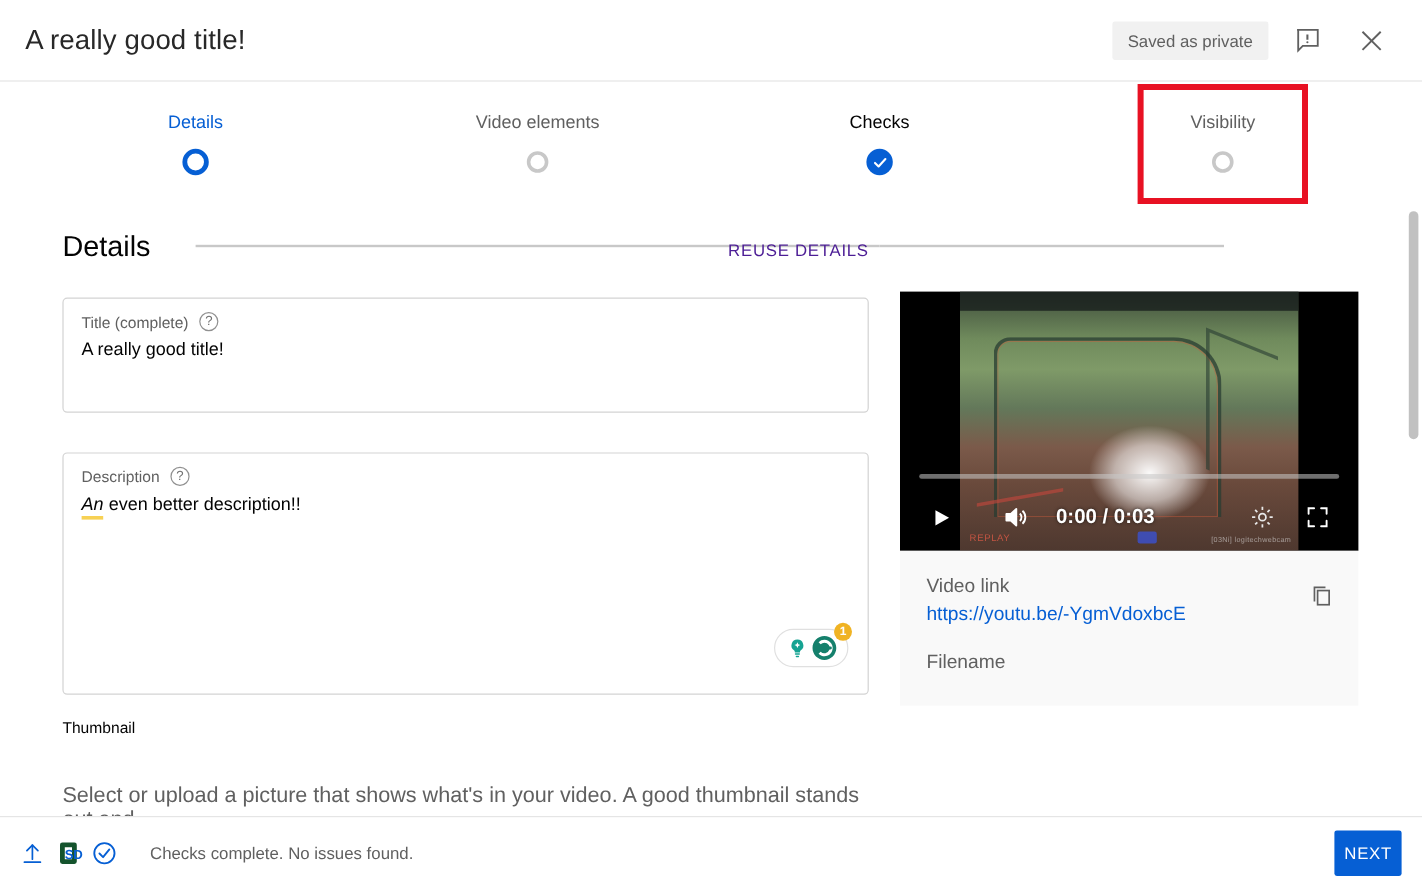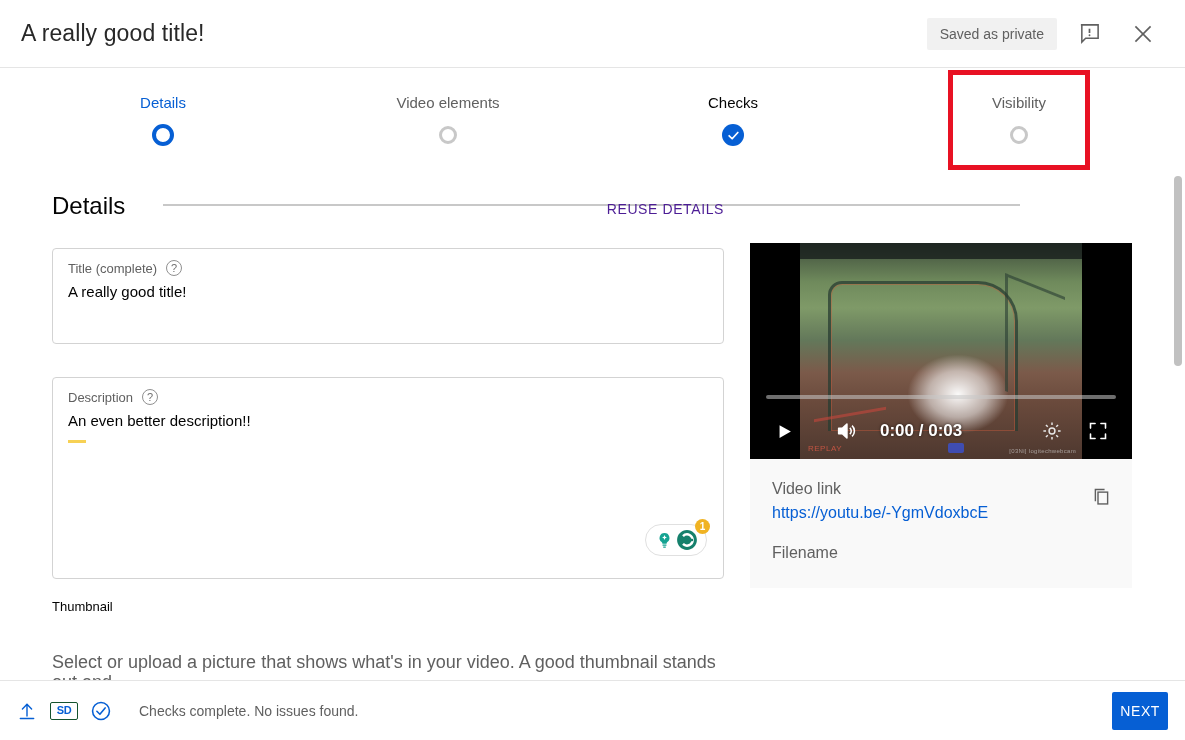--- a/index.html
+++ b/index.html
@@ -174,21 +174,22 @@
     cursor: pointer;
   }
   .field-value {
     position: absolute;
     left: 15px; top: 34px;
     font-size: 15px;
     color: #030303;
   }
   .grammar-mark {
     border-bottom: 3px solid #f7d154;
-    padding-bottom: 11px;
+    padding-bottom: 1px;
+    font-style: italic;
   }
 
   .grammarly {
     position: absolute;
     right: 16px; bottom: 22px;
     width: 62px; height: 32px;
     border: 1px solid #e0e0e0;
     border-radius: 16px;
     background: #fff;
     display: flex; align-items: center; justify-content: center;
@@ -392,22 +393,22 @@
   .footer-icons {
     display: flex; align-items: center;
     margin-left: 14px;
     gap: 10px;
   }
   .f-icon {
     width: 26px; height: 26px;
     display: flex; align-items: center; justify-content: center;
   }
   .sd-badge {
-    width: 28px; height: 18px;
-    border: 1px solid #14532d;
+    width: 14px; height: 18px;
+    border: 4px solid #14532d;
     border-radius: 2px;
     color: #065fd4;
     font-size: 11px;
     font-weight: 700;
     line-height: 14px;
     text-align: center;
     letter-spacing: -.3px;
   }
   .footer-status {
     margin-left: 25px;

